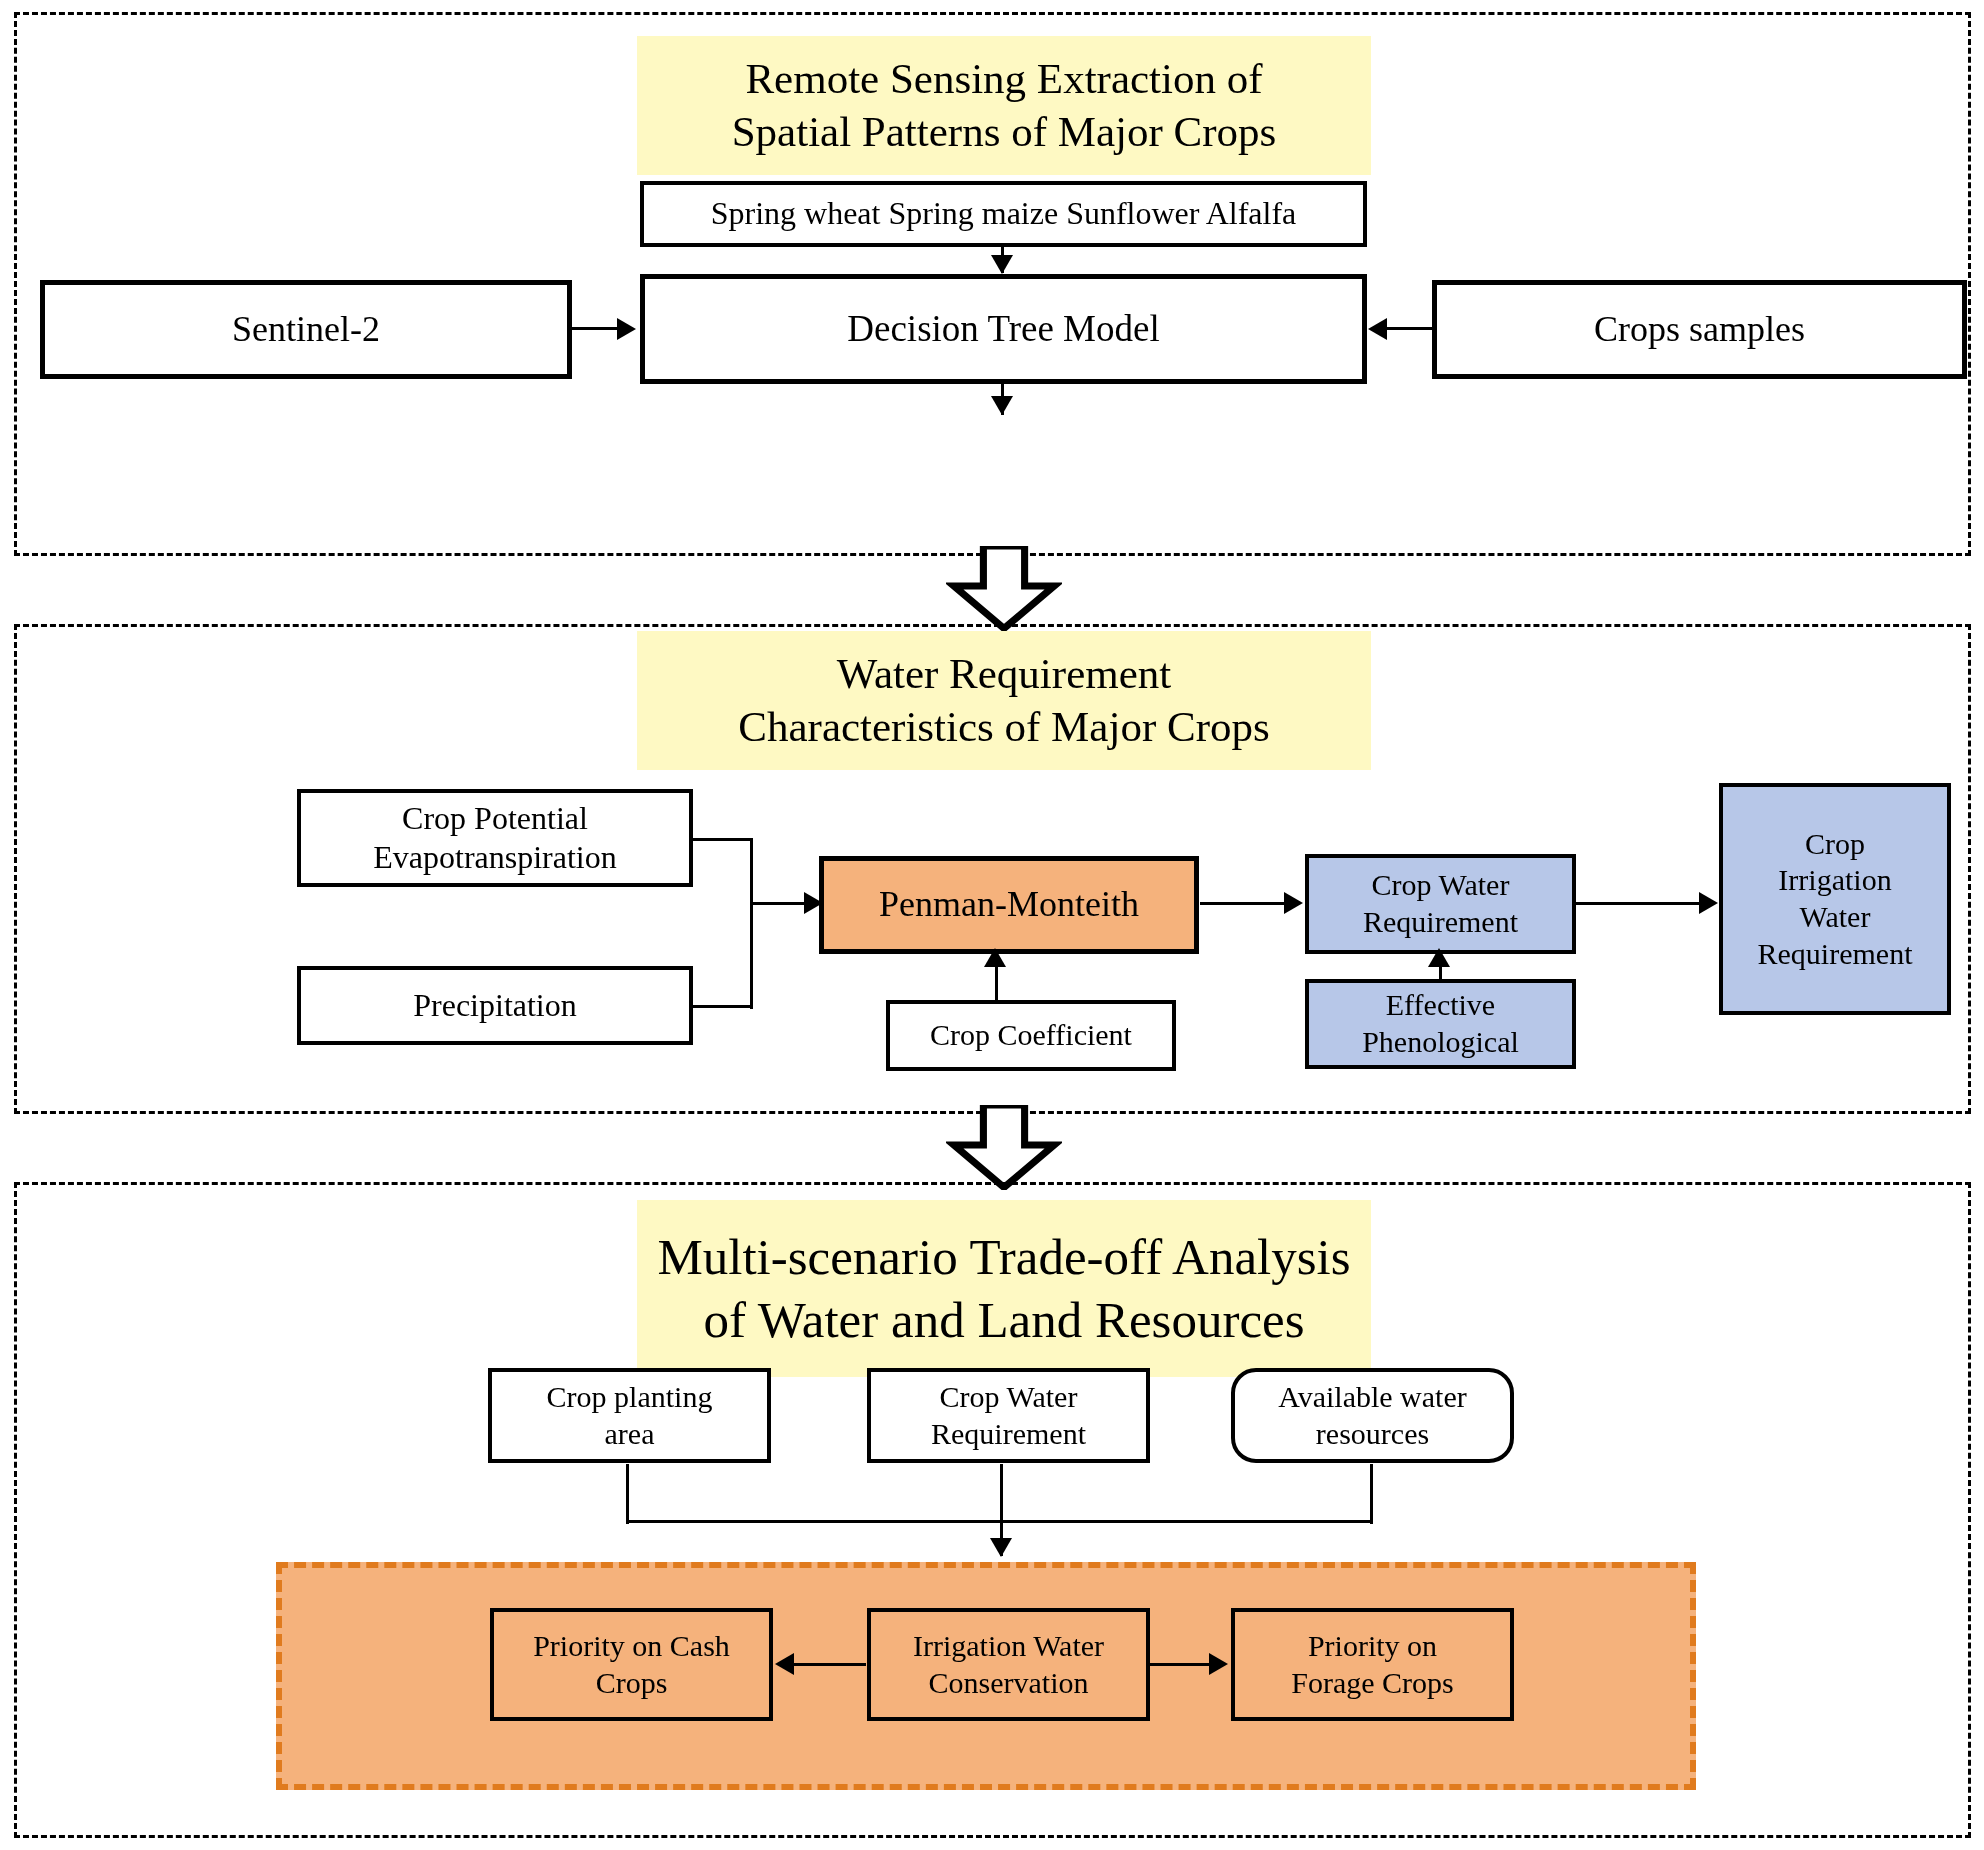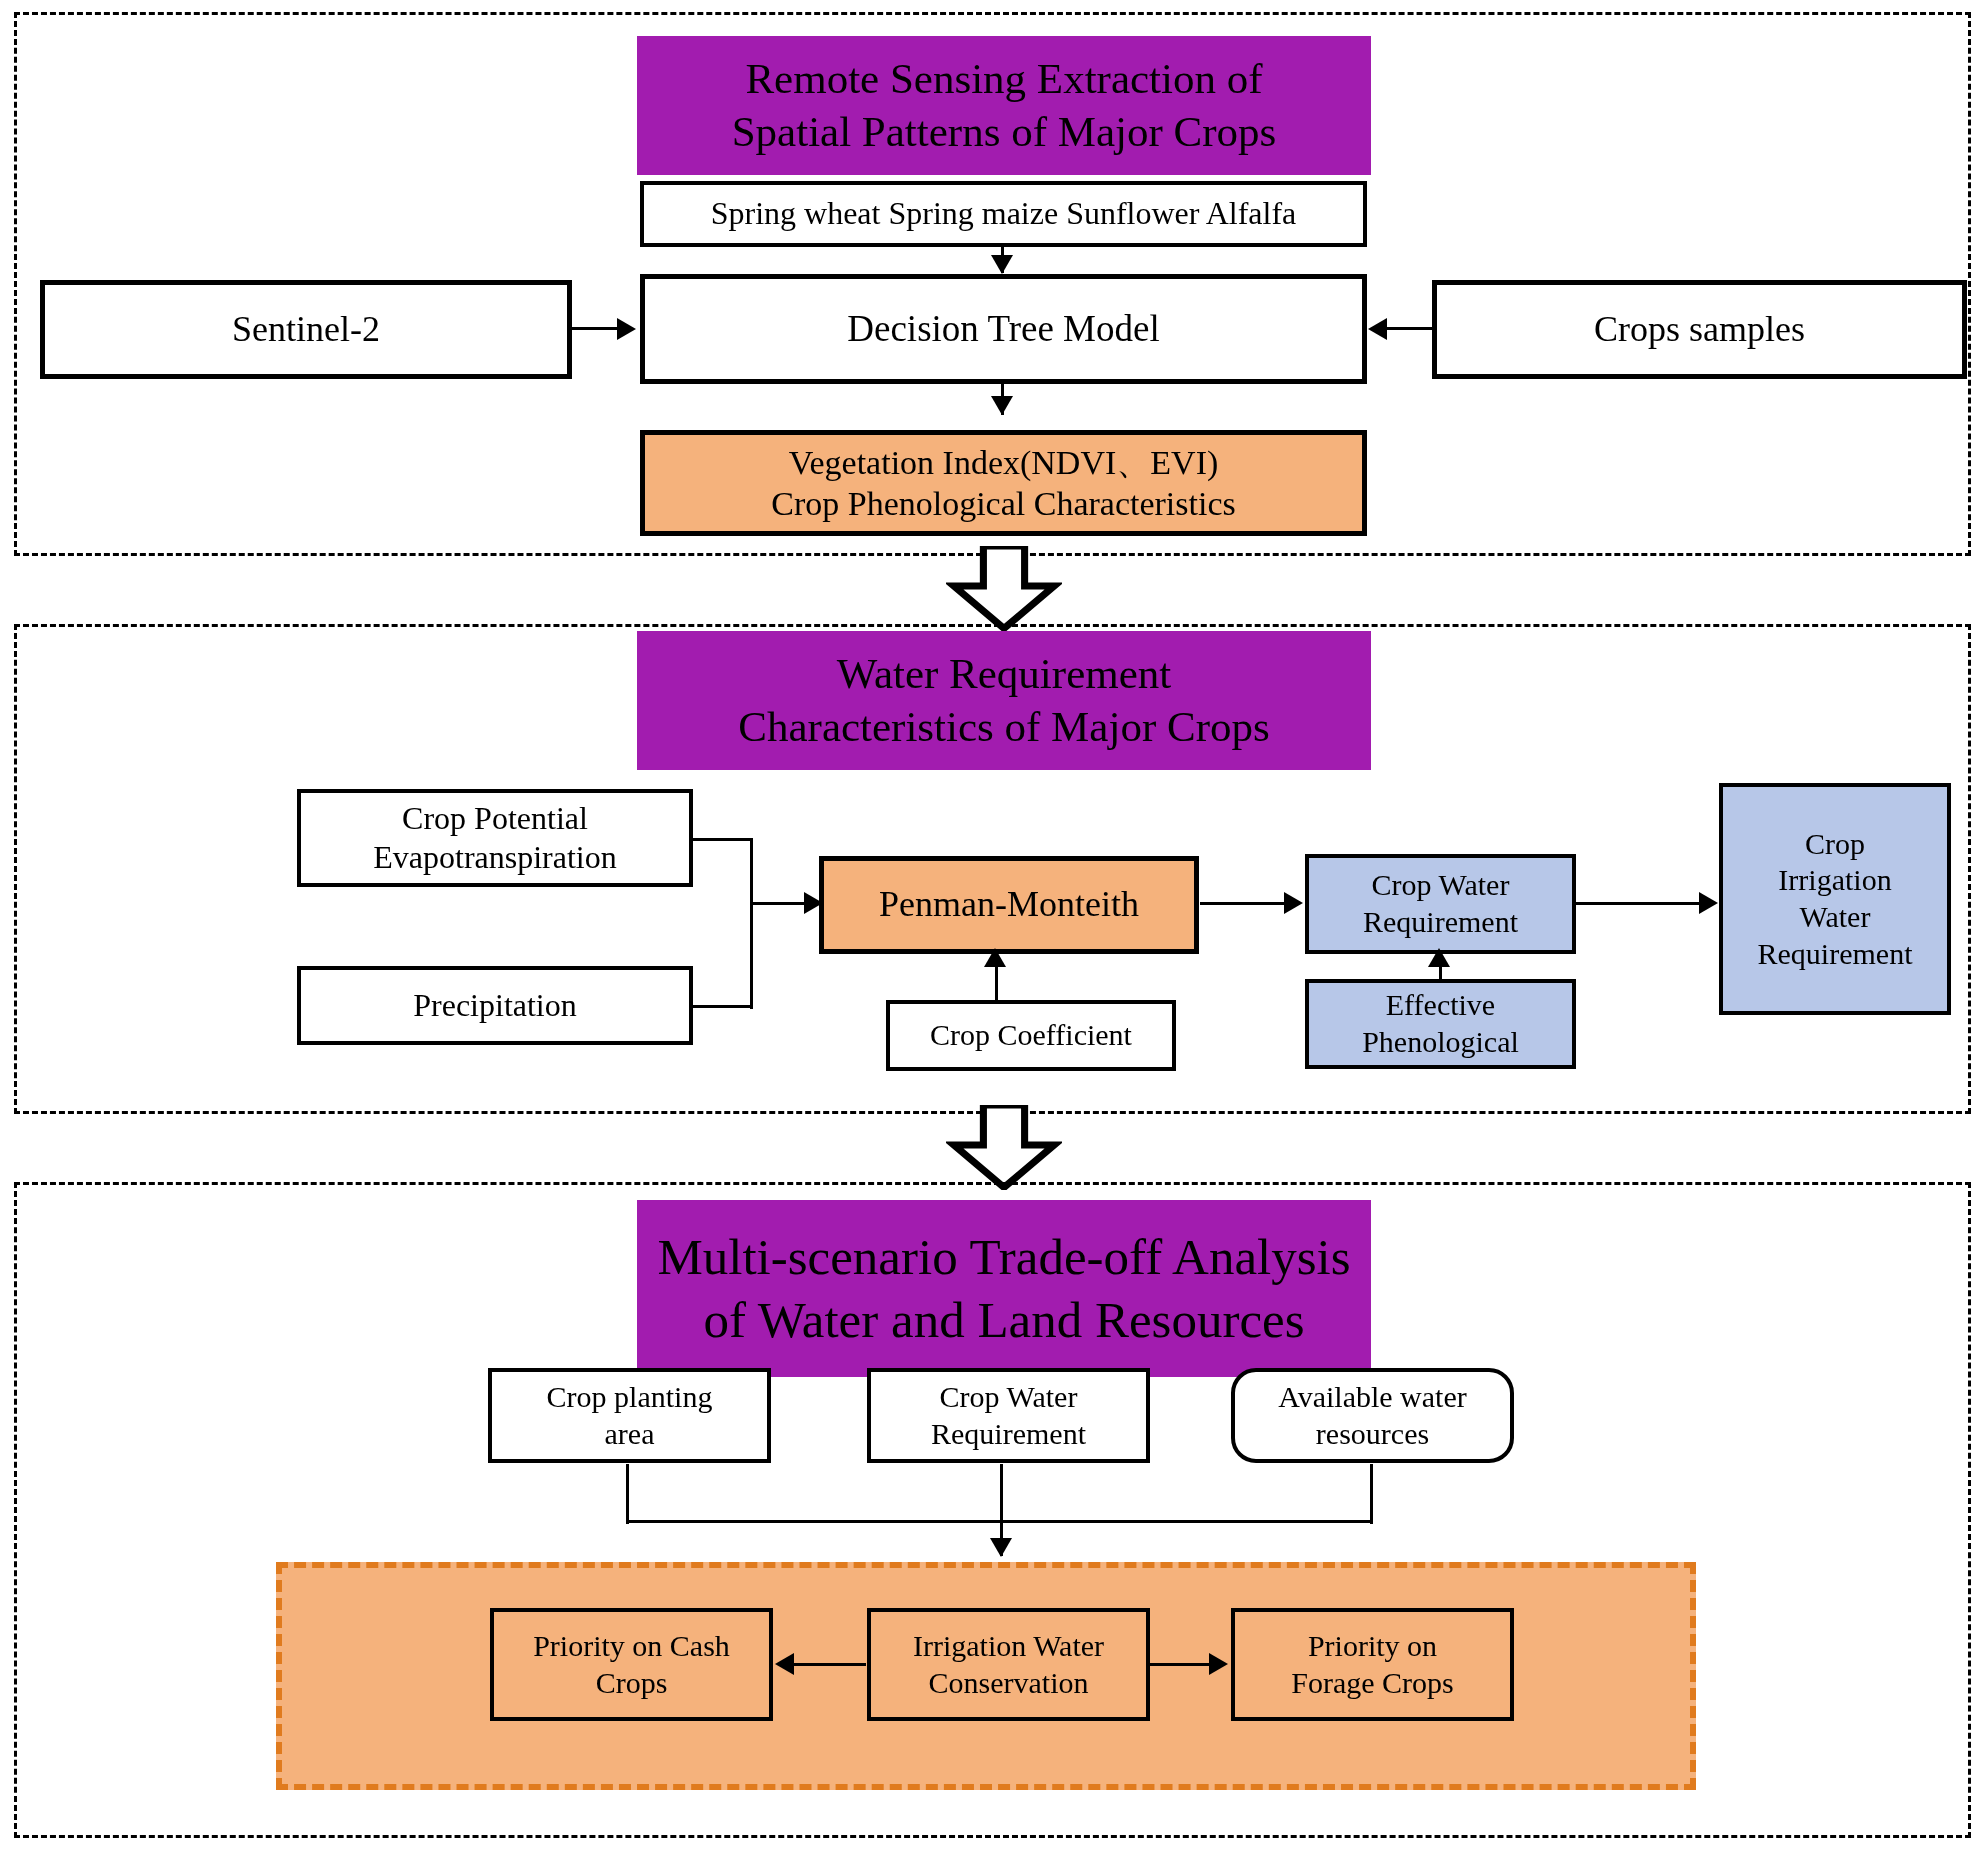--- a/index.html
+++ b/index.html
@@ -41,21 +41,21 @@
     font-weight: 400;
     white-space: pre-line;
   }
   .node.orange  { background: #F5B27C; }
   .node.blue    { background: #B7C7E8; }
 
   
   .banner {
     position: absolute;
     box-sizing: border-box;
-    background: #a21caf;
+    background: #fef9c3;
     display: flex;
     align-items: center;
     justify-content: center;
     text-align: center;
     white-space: pre-line;
     line-height: 1.22;
     font-weight: 400;
   }
 
   
@@ -128,22 +128,20 @@
 
   <div class="line-h" style="left:571px; top:327px; width:52px; height:3.2px;"></div>
   <div class="arrow-head ah-right" style="left:617px; top:318px;"></div>
 
   <div class="line-h" style="left:1383px; top:327px; width:52px; height:3.2px;"></div>
   <div class="arrow-head ah-left" style="left:1368px; top:318px;"></div>
 
   <div class="line-v" style="left:1001px; top:384px; width:3.2px; height:31px;"></div>
   <div class="arrow-head ah-down" style="left:991px; top:396px;"></div>
 
-  <div class="node orange" style="left:640px; top:430px; width:727px; height:106px; font-size:34px;">Vegetation Index(NDVI、EVI)
-Crop Phenological Characteristics</div>
 
   <div class="block-arrow" style="left:946px; top:546px; width:116px; height:85px;">
     <svg width="116" height="85" viewBox="0 0 180 132">
       <polygon points="58,0 122,0 122,62 168,62 90,128 12,62 58,62" fill="#ffffff" stroke="#000000" stroke-width="11" stroke-linejoin="miter"></polygon>
     </svg>
   </div>
 
   <div class="section" style="left:14px; top:624px; width:1957px; height:490px;"></div>
 
   <div class="banner" style="left:637px; top:631px; width:734px; height:139px; font-size:43px;">Water Requirement

